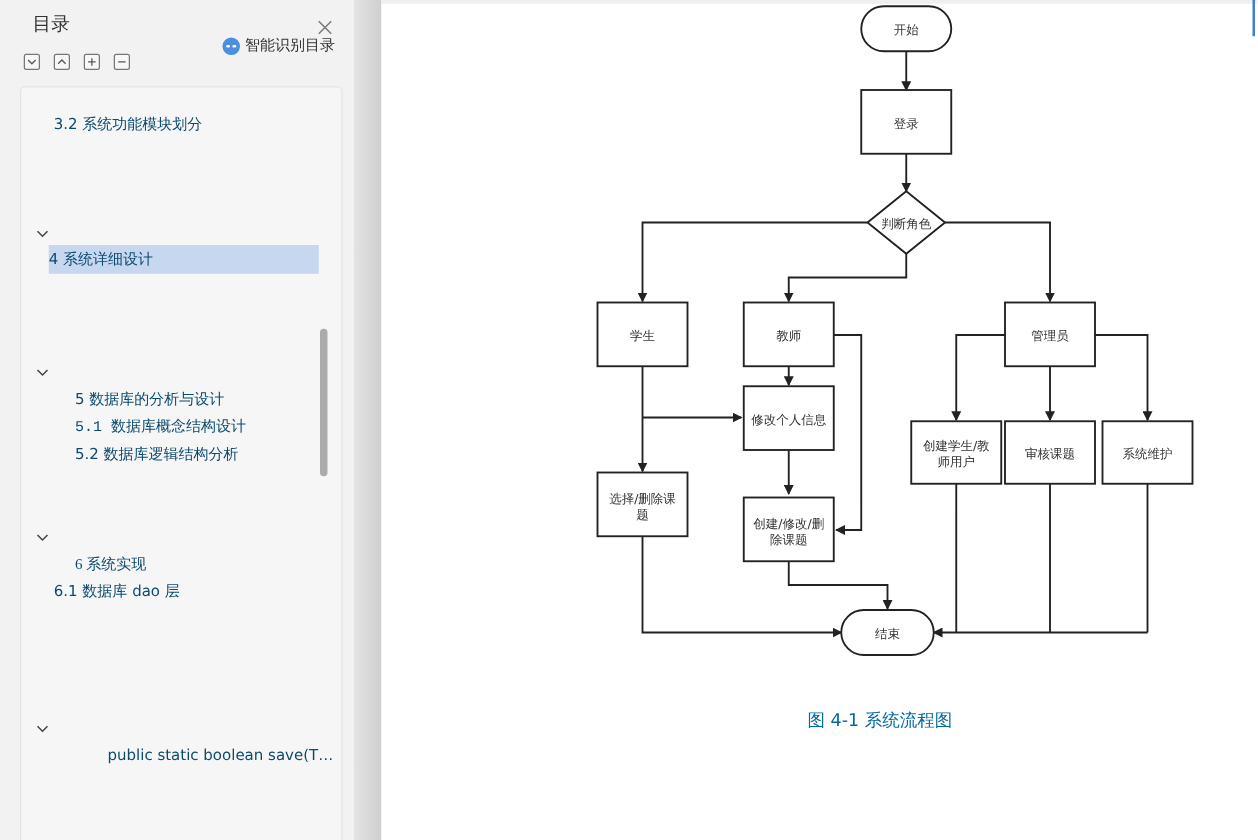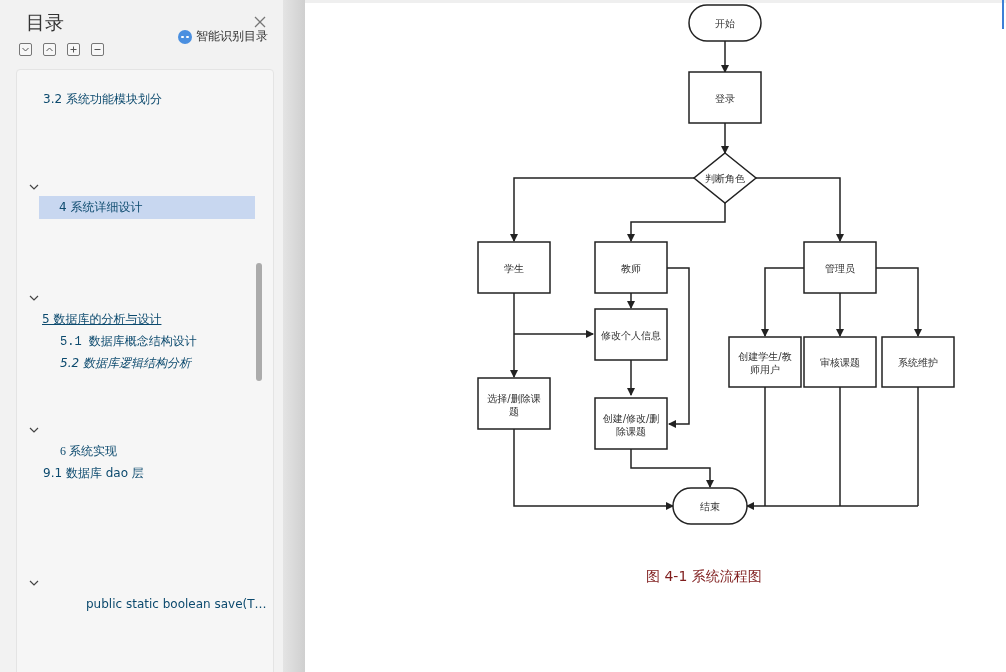--- a/index.html
+++ b/index.html
@@ -1,21 +1,21 @@
 <!DOCTYPE html>
 <html><head>
 <meta charset="utf-8">
 <style>
   * { box-sizing: border-box; margin: 0; padding: 0; }
   html, body { width: 1006px; height: 672px; overflow: hidden; background: #ffffff; font-family: "DejaVu Sans", "Liberation Sans", sans-serif; }
   .app { position: relative; width: 1006px; height: 672px; }
 
   
   .sidebar { position: absolute; left: 0; top: 0; width: 283px; height: 672px; background: #f2f2f2; }
-  .sb-title { position: absolute; left: 26px; top: 10px; font-size: 19px; color: #333; }
+  .sb-title { position: absolute; left: 26px; top: 10px; font-size: 15px; color: #333; }
   .sb-close { position: absolute; left: 252px; top: 14px; width: 16px; height: 16px; cursor: pointer; }
   .sb-tools { position: absolute; left: 19px; top: 43px; display: flex; gap: 11px; }
   .tool-btn { width: 13px; height: 13px; border: 1px solid #777; border-radius: 2px; display: flex; align-items: center; justify-content: center; font-size: 10px; line-height: 1; color: #555; background: #f7f7f7; cursor: pointer; }
   .smart { position: absolute; left: 178px; top: 28px; display: flex; align-items: center; gap: 4px; font-size: 12px; color: #333; cursor: pointer; }
   .smart-icon { width: 14px; height: 14px; border-radius: 50%; background: #4a8fe0; position: relative; }
   .smart-icon::before, .smart-icon::after { content: ""; position: absolute; top: 6px; width: 3px; height: 2px; background: #fff; border-radius: 1px; }
   .smart-icon::before { left: 3px; } .smart-icon::after { right: 3px; }
 
   .toc { position: absolute; left: 16px; top: 69px; width: 258px; height: 610px; background: #f6f6f6; border: 1px solid #e4e4e4; border-radius: 4px; overflow: hidden; }
   .toc-item { position: absolute; font-size: 12px; color: #0c4a6e; white-space: nowrap; cursor: pointer; }
@@ -24,21 +24,21 @@
   .scrollbar { position: absolute; left: 256px; top: 263px; width: 6px; height: 118px; background: #ababab; border-radius: 3px; cursor: pointer; }
 
   .gutter { position: absolute; left: 283px; top: 0; width: 22px; height: 672px; background: linear-gradient(to right, #e4e4e4, #cfcfcf); }
   .topline { position: absolute; left: 305px; top: 0; width: 701px; height: 3px; background: #efefef; }
   .right-marker { position: absolute; left: 1002px; top: 0; width: 2px; height: 29px; background: #3e7fd6; }
 
   
   .doc { position: absolute; left: 305px; top: 3px; width: 701px; height: 669px; }
   .flow { position: absolute; left: 0; top: 0; }
   .node-text { font-size: 10px; fill: #333; }
-  .caption { position: absolute; left: 341px; top: 565px; font-size: 14px; color: #7f1d1d; }
+  .caption { position: absolute; left: 341px; top: 565px; font-size: 14px; color: #0369a1; }
   .para { position: absolute; left: 105px; top: 602px; font-size: 15px; color: #222; }
 </style>
 </head>
 <body>
 
 <div class="app">
 
   <div class="sidebar">
     <div class="sb-title">目录</div>
     <svg class="sb-close" viewBox="0 0 16 16">
@@ -72,34 +72,34 @@
       <span class="smart-icon"></span>
       <span>智能识别目录</span>
     </div>
 
     <div class="toc">
       <div class="toc-item" style="left:26px; top:21px;">3.2  系统功能模块划分</div>
 
       <svg class="chev" style="top:112px;" viewBox="0 0 10 10">
           <polyline points="1,3 5,7 9,3" fill="none" stroke="#444" stroke-width="1.2"></polyline>
         </svg>
-      <div class="toc-item active" style="left:22px; top:126px; width:216px; height:23px; line-height:23px; padding-left:20px;">4  系统详细设计</div>
+      <div class="toc-item active" style="left:22px; top:126px; width:216px; height:23px; line-height:23px; ">4  系统详细设计</div>
 
       <svg class="chev" style="top:223px;" viewBox="0 0 10 10">
           <polyline points="1,3 5,7 9,3" fill="none" stroke="#444" stroke-width="1.2"></polyline>
         </svg>
-      <div class="toc-item" style="left:25px; top:241px;text-decoration:underline;">5    数据库的分析与设计</div>
+      <div class="toc-item" style="left:43px; top:241px;">5    数据库的分析与设计</div>
       <div class="toc-item" style="left:43px; top:263px;font-family:Liberation Mono, monospace;">5.1    数据库概念结构设计</div>
-      <div class="toc-item" style="left:43px; top:285px;font-style:italic;">5.2    数据库逻辑结构分析</div>
+      <div class="toc-item" style="left:43px; top:285px;">5.2    数据库逻辑结构分析</div>
 
       <svg class="chev" style="top:355px;" viewBox="0 0 10 10">
           <polyline points="1,3 5,7 9,3" fill="none" stroke="#444" stroke-width="1.2"></polyline>
         </svg>
       <div class="toc-item" style="left:43px; top:373px;font-family:Liberation Serif, serif;">6  系统实现</div>
-      <div class="toc-item" style="left:26px; top:395px;">9.1    数据库 dao 层</div>
+      <div class="toc-item" style="left:26px; top:395px;">6.1    数据库 dao 层</div>
 
       <svg class="chev" style="top:508px;" viewBox="0 0 10 10">
           <polyline points="1,3 5,7 9,3" fill="none" stroke="#444" stroke-width="1.2"></polyline>
         </svg>
       <div class="toc-item" style="left:69px; top:527px;">public static boolean save(T…</div>
     </div>
     <div class="scrollbar"></div>
   </div>
 
   <div class="gutter"></div>

